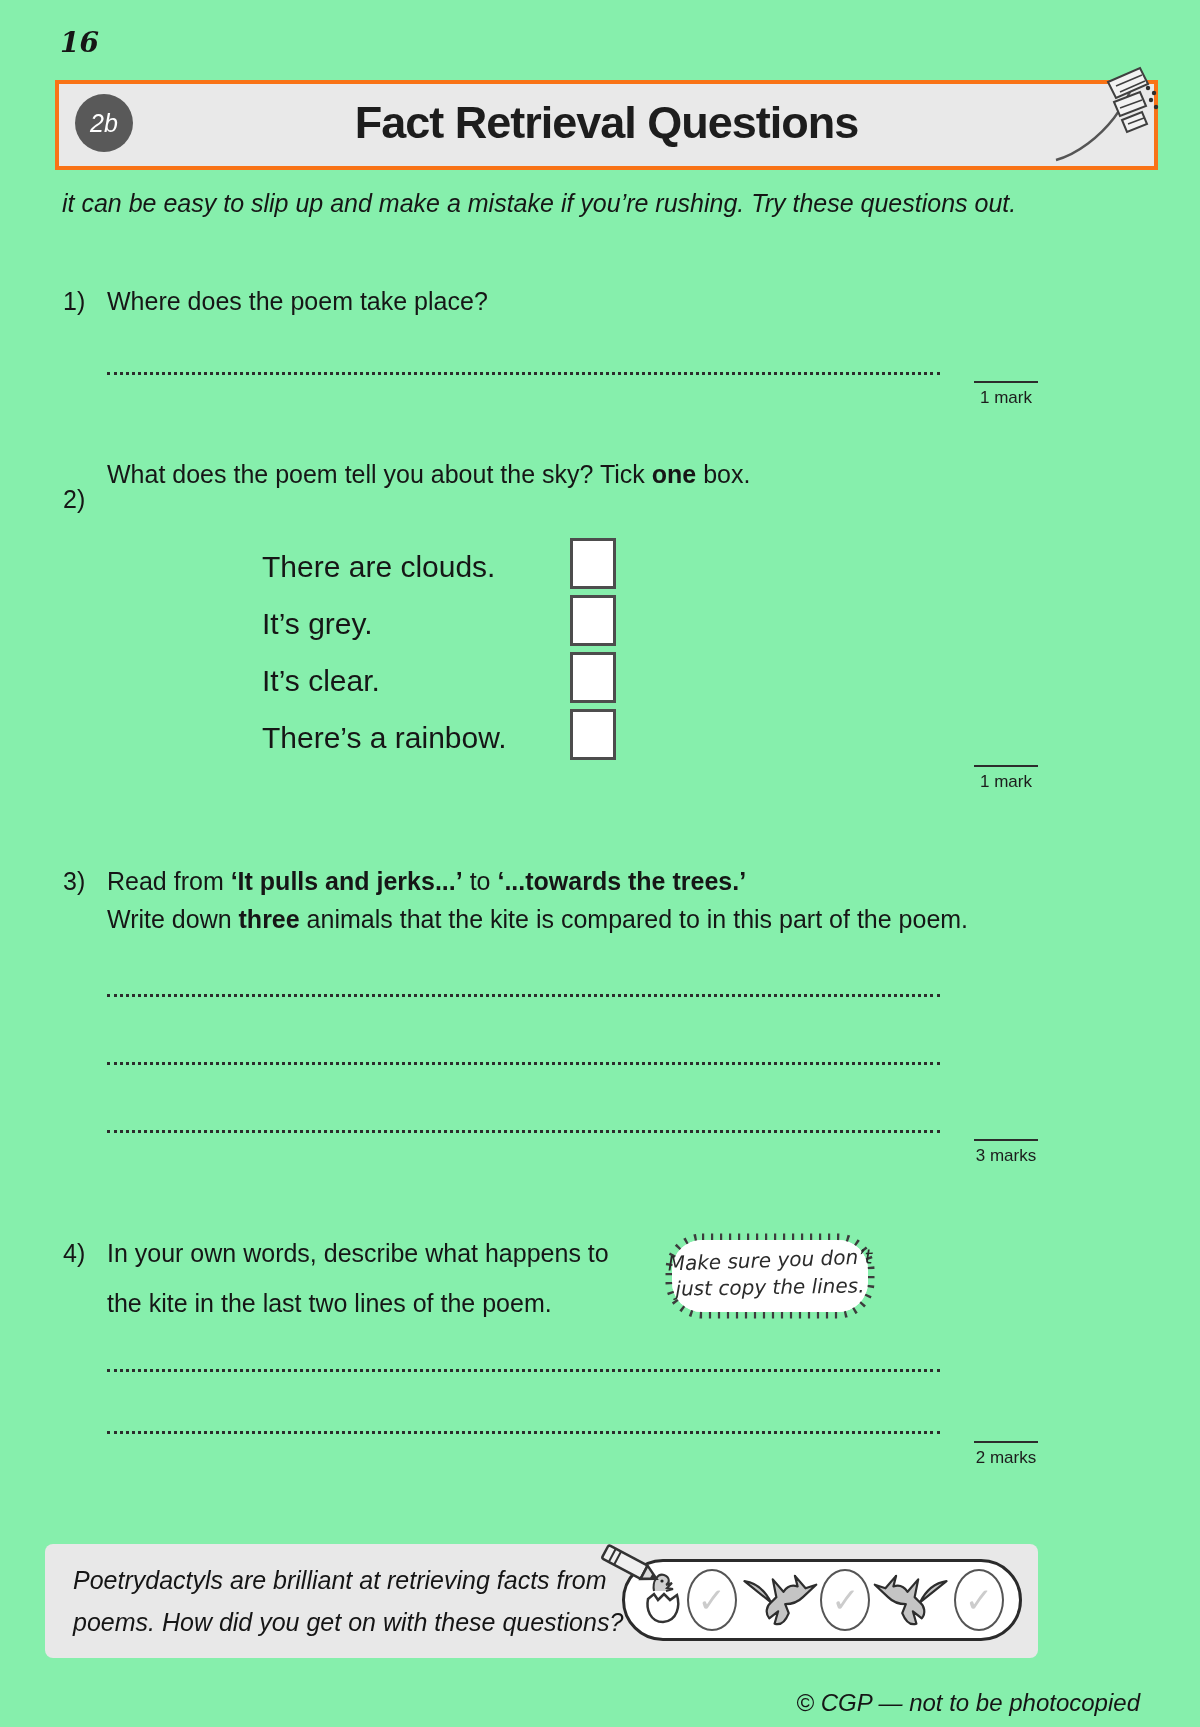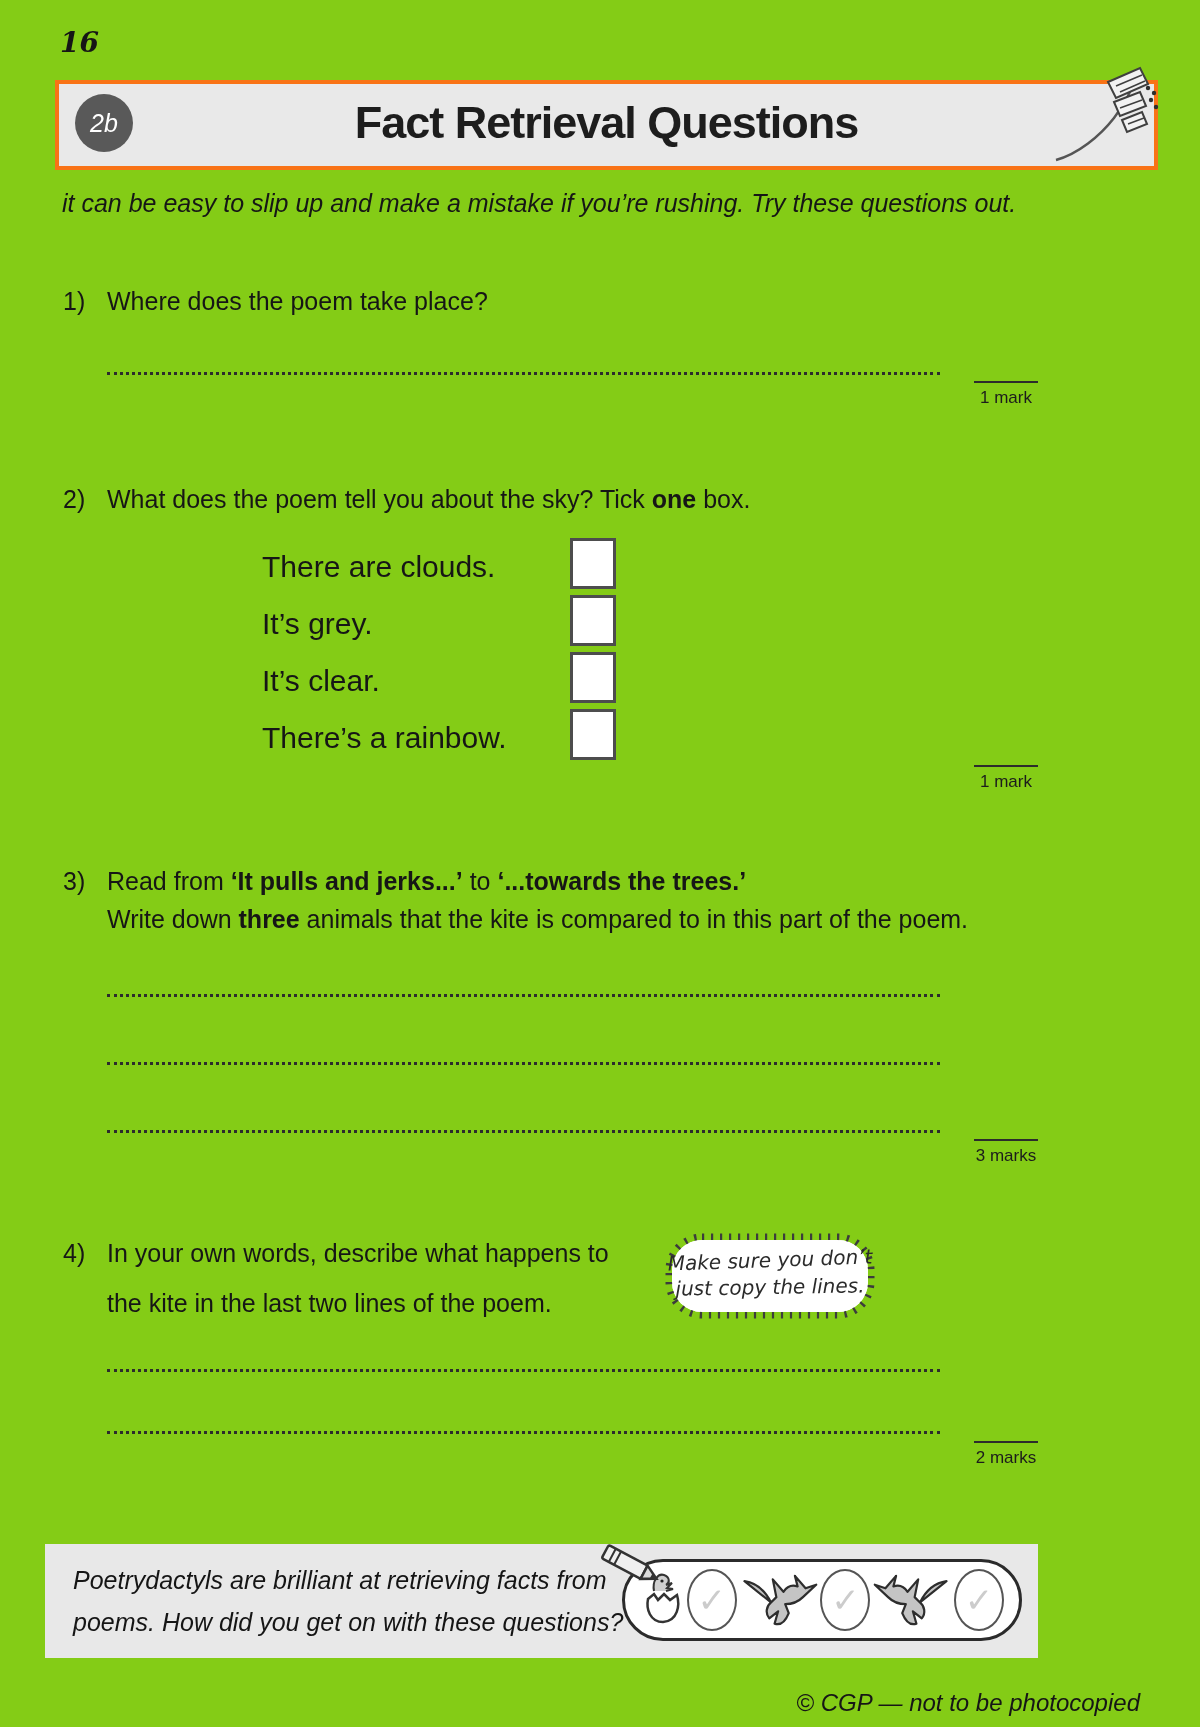--- a/index.html
+++ b/index.html
@@ -1,16 +1,16 @@
 <!DOCTYPE html>
 <html><head>
 <meta charset="utf-8">
 <style>
   html,body{margin:0;padding:0;background:#fff;}
-  .page{position:relative;width:1200px;height:1727px;background:#84cc16;
+  .page{position:relative;width:1200px;height:1727px;background:#86efac;
         font-family:"Liberation Sans",sans-serif;color:#161616;overflow:hidden;}
   .abs{position:absolute;}
 
   
   .pageno{left:60px;top:26px;font-family:"DejaVu Serif",serif;font-style:italic;
           font-weight:bold;font-size:28px;}
 
   
   .header-box{left:45px;top:80px;width:1095px;height:82px;background:#e9e9e9;
               border:4px solid #f97316;margin-left:10px;}
@@ -34,21 +34,21 @@
 
   
   .opt-label{left:262px;font-size:30px;}
   .checkbox{left:570px;width:40px;height:45px;border:3px solid #4d4d4d;background:#fff;}
 
   
   .tip-text{position:absolute;width:100%;text-align:center;
             font-family:"DejaVu Sans",sans-serif;font-style:italic;font-size:20px;color:#2b2b2b;}
 
   
-  .review-box{left:45px;top:1544px;width:993px;height:114px;background:#e8e8e8;}
+  .review-box{left:45px;top:1544px;width:993px;height:114px;background:#e8e8e8;border-radius:8px;}
   .review-text{position:absolute;left:28px;top:15px;font-size:25px;font-style:italic;
                line-height:42px;color:#151515;}
   .pill{position:absolute;right:16px;top:15px;width:400px;height:82px;background:#fff;
         border:3px solid #2b2b2b;border-radius:42px;display:flex;align-items:center;
         justify-content:space-evenly;padding:0 14px;box-sizing:border-box;}
   .tick-oval{width:46px;height:58px;border:2px solid #555;border-radius:50%;
              display:flex;align-items:center;justify-content:center;
              color:#cccccc;font-size:34px;background:#fff;}
   .pencil{position:absolute;left:-34px;top:-20px;}
 
@@ -94,21 +94,21 @@
     <div>it can be easy to slip up and make a mistake if you’re rushing.  Try these questions out.</div>
   </div>
 
   <div class="abs qnum" style="top:287px;">1)</div>
   <div class="abs qtext" style="top:287px;">Where does the poem take place?</div>
   <div class="abs dots" style="top:372px;"></div>
   <div class="abs mark-line" style="top:381px;"></div>
   <div class="abs mark-label" style="top:388px;">1 mark</div>
 
   <div class="abs qnum" style="top:485px;">2)</div>
-  <div class="abs qtext" style="top:485px;">
+  <div class="abs qtext" style="top:460px;">
     <span>What does the poem tell you about the sky?  Tick </span><span class="b">one</span><span> box.</span>
   </div>
 
   <div class="abs opt-label" style="top:550px;">There are clouds.</div>
   <div class="abs checkbox" style="top:538px;"></div>
   <div class="abs opt-label" style="top:607px;">It’s grey.</div>
   <div class="abs checkbox" style="top:595px;"></div>
   <div class="abs opt-label" style="top:664px;">It’s clear.</div>
   <div class="abs checkbox" style="top:652px;"></div>
   <div class="abs opt-label" style="top:721px;">There’s a rainbow.</div>

